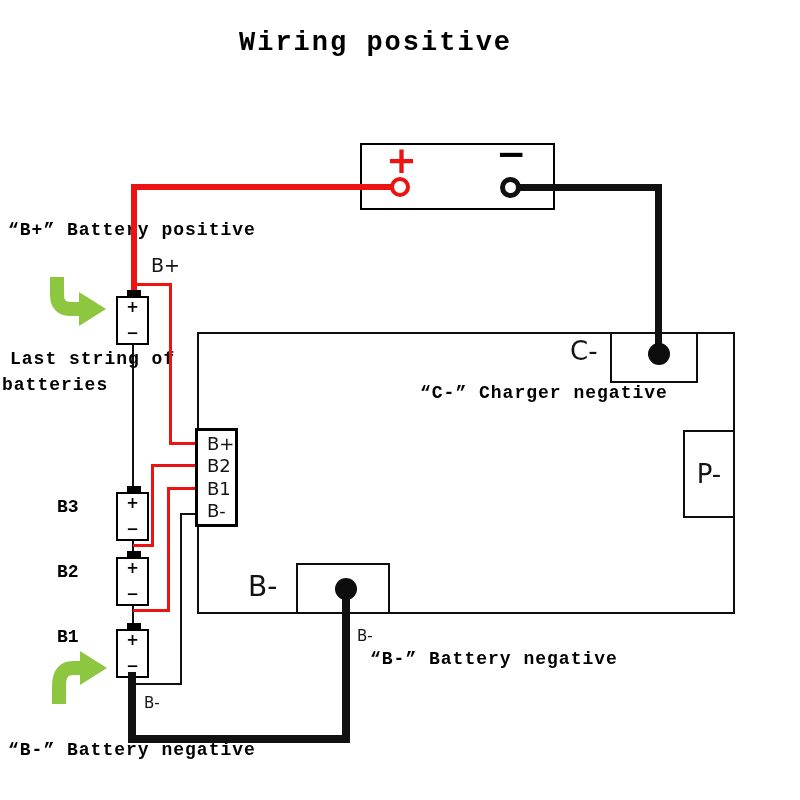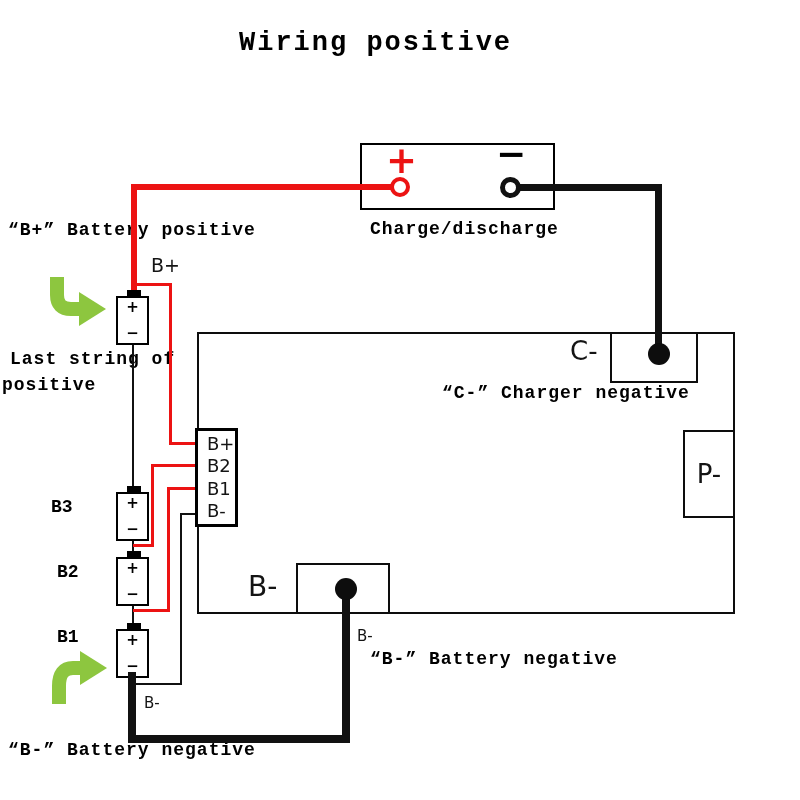--- a/index.html
+++ b/index.html
@@ -61,51 +61,50 @@
 
   
   .bat{position:absolute;left:116px;width:29px;height:41px;border:2px solid #000;background:#fff;z-index:2;
        display:flex;flex-direction:column;justify-content:space-between;align-items:center;
        font-family:"DejaVu Sans","Liberation Sans",sans-serif;font-weight:bold;font-size:15px;line-height:1;padding:2px 0;box-sizing:content-box;}
   .cap{position:absolute;left:127px;width:14px;height:7px;background:#000;z-index:3;}
   #bat0{top:296px;} #cap0{top:290px;}
   #bat1{top:492px;} #cap1{top:486px;}
   #bat2{top:557px;} #cap2{top:551px;}
   #bat3{top:629px;} #cap3{top:623px;}
-  #lbl-b3{left:51px;top:497px;font-size:18px;}
+  #lbl-b3{left:57px;top:497px;font-size:18px;}
   #lbl-b2{left:57px;top:562px;font-size:18px;}
   #lbl-b1{left:57px;top:627px;font-size:18px;}
 
   
   #t-bpos{left:8px;top:220px;font-size:18px;letter-spacing:1px;}
   #t-bplus-tag{left:151px;top:254px;font-size:19px;}
   #t-last1{left:10px;top:349px;font-size:18px;letter-spacing:1px;}
   #t-last2{left:2px;top:375px;font-size:18px;letter-spacing:1px;}
-  #t-cneg{left:442px;top:383px;font-size:18px;letter-spacing:1px;}
+  #t-cneg{left:420px;top:383px;font-size:18px;letter-spacing:1px;}
   #t-bminus-r{left:357px;top:627px;font-size:15px;}
   #t-bneg-r{left:370px;top:649px;font-size:18px;letter-spacing:1px;}
   #t-bminus-l{left:144px;top:694px;font-size:15px;}
   #t-bneg-l{left:8px;top:740px;font-size:18px;letter-spacing:1px;}
 
   #arrow-top{left:44px;top:277px;z-index:2;}
   #arrow-bot{left:47px;top:642px;z-index:2;}
 </style>
 </head>
 <body>
 
 <div class="canvas">
 
   <div class="abs mono" id="title">Wiring positive</div>
 
   <div class="abs" id="charger-box"></div>
   <div class="abs sans" id="charger-plus">+</div>
   <div class="abs sans" id="charger-minus">−</div>
   <div class="abs" id="ring-red"></div>
   <div class="abs" id="ring-black"></div>
-  <div class="abs mono" id="t-charge">Charge/discharge</div>
 
   <div class="wire red" id="w-r1"></div>
   <div class="wire red" id="w-r2"></div>
   <div class="wire red" id="w-r3"></div>
   <div class="wire red" id="w-r4"></div>
   <div class="wire red" id="w-r5"></div>
   <div class="wire red" id="w-r6"></div>
   <div class="wire red" id="w-r7"></div>
   <div class="wire red" id="w-r8"></div>
   <div class="wire red" id="w-r9"></div>
@@ -160,21 +159,21 @@
     <span>+</span>
     <span>−</span>
   </div>
   <div class="abs mono" id="lbl-b3">B3</div>
   <div class="abs mono" id="lbl-b2">B2</div>
   <div class="abs mono" id="lbl-b1">B1</div>
 
   <div class="abs mono" id="t-bpos">“B+” Battery positive</div>
   <div class="abs sans" id="t-bplus-tag">B+</div>
   <div class="abs mono" id="t-last1">Last string of</div>
-  <div class="abs mono" id="t-last2">positive</div>
+  <div class="abs mono" id="t-last2">batteries</div>
   <div class="abs mono" id="t-cneg">“C-” Charger negative</div>
   <div class="abs sans" id="t-bminus-r">B-</div>
   <div class="abs mono" id="t-bneg-r">“B-” Battery negative</div>
   <div class="abs sans" id="t-bminus-l">B-</div>
   <div class="abs mono" id="t-bneg-l">“B-” Battery negative</div>
 
   <svg class="abs" id="arrow-top" width="64" height="66" viewBox="0 0 64 66">
     <path d="M13,0 V18 Q13,32 27,32 H36" stroke="#8dc63f" stroke-width="14" fill="none"></path>
     <polygon points="35,15 62,32 35,49" fill="#8dc63f"></polygon>
   </svg>

